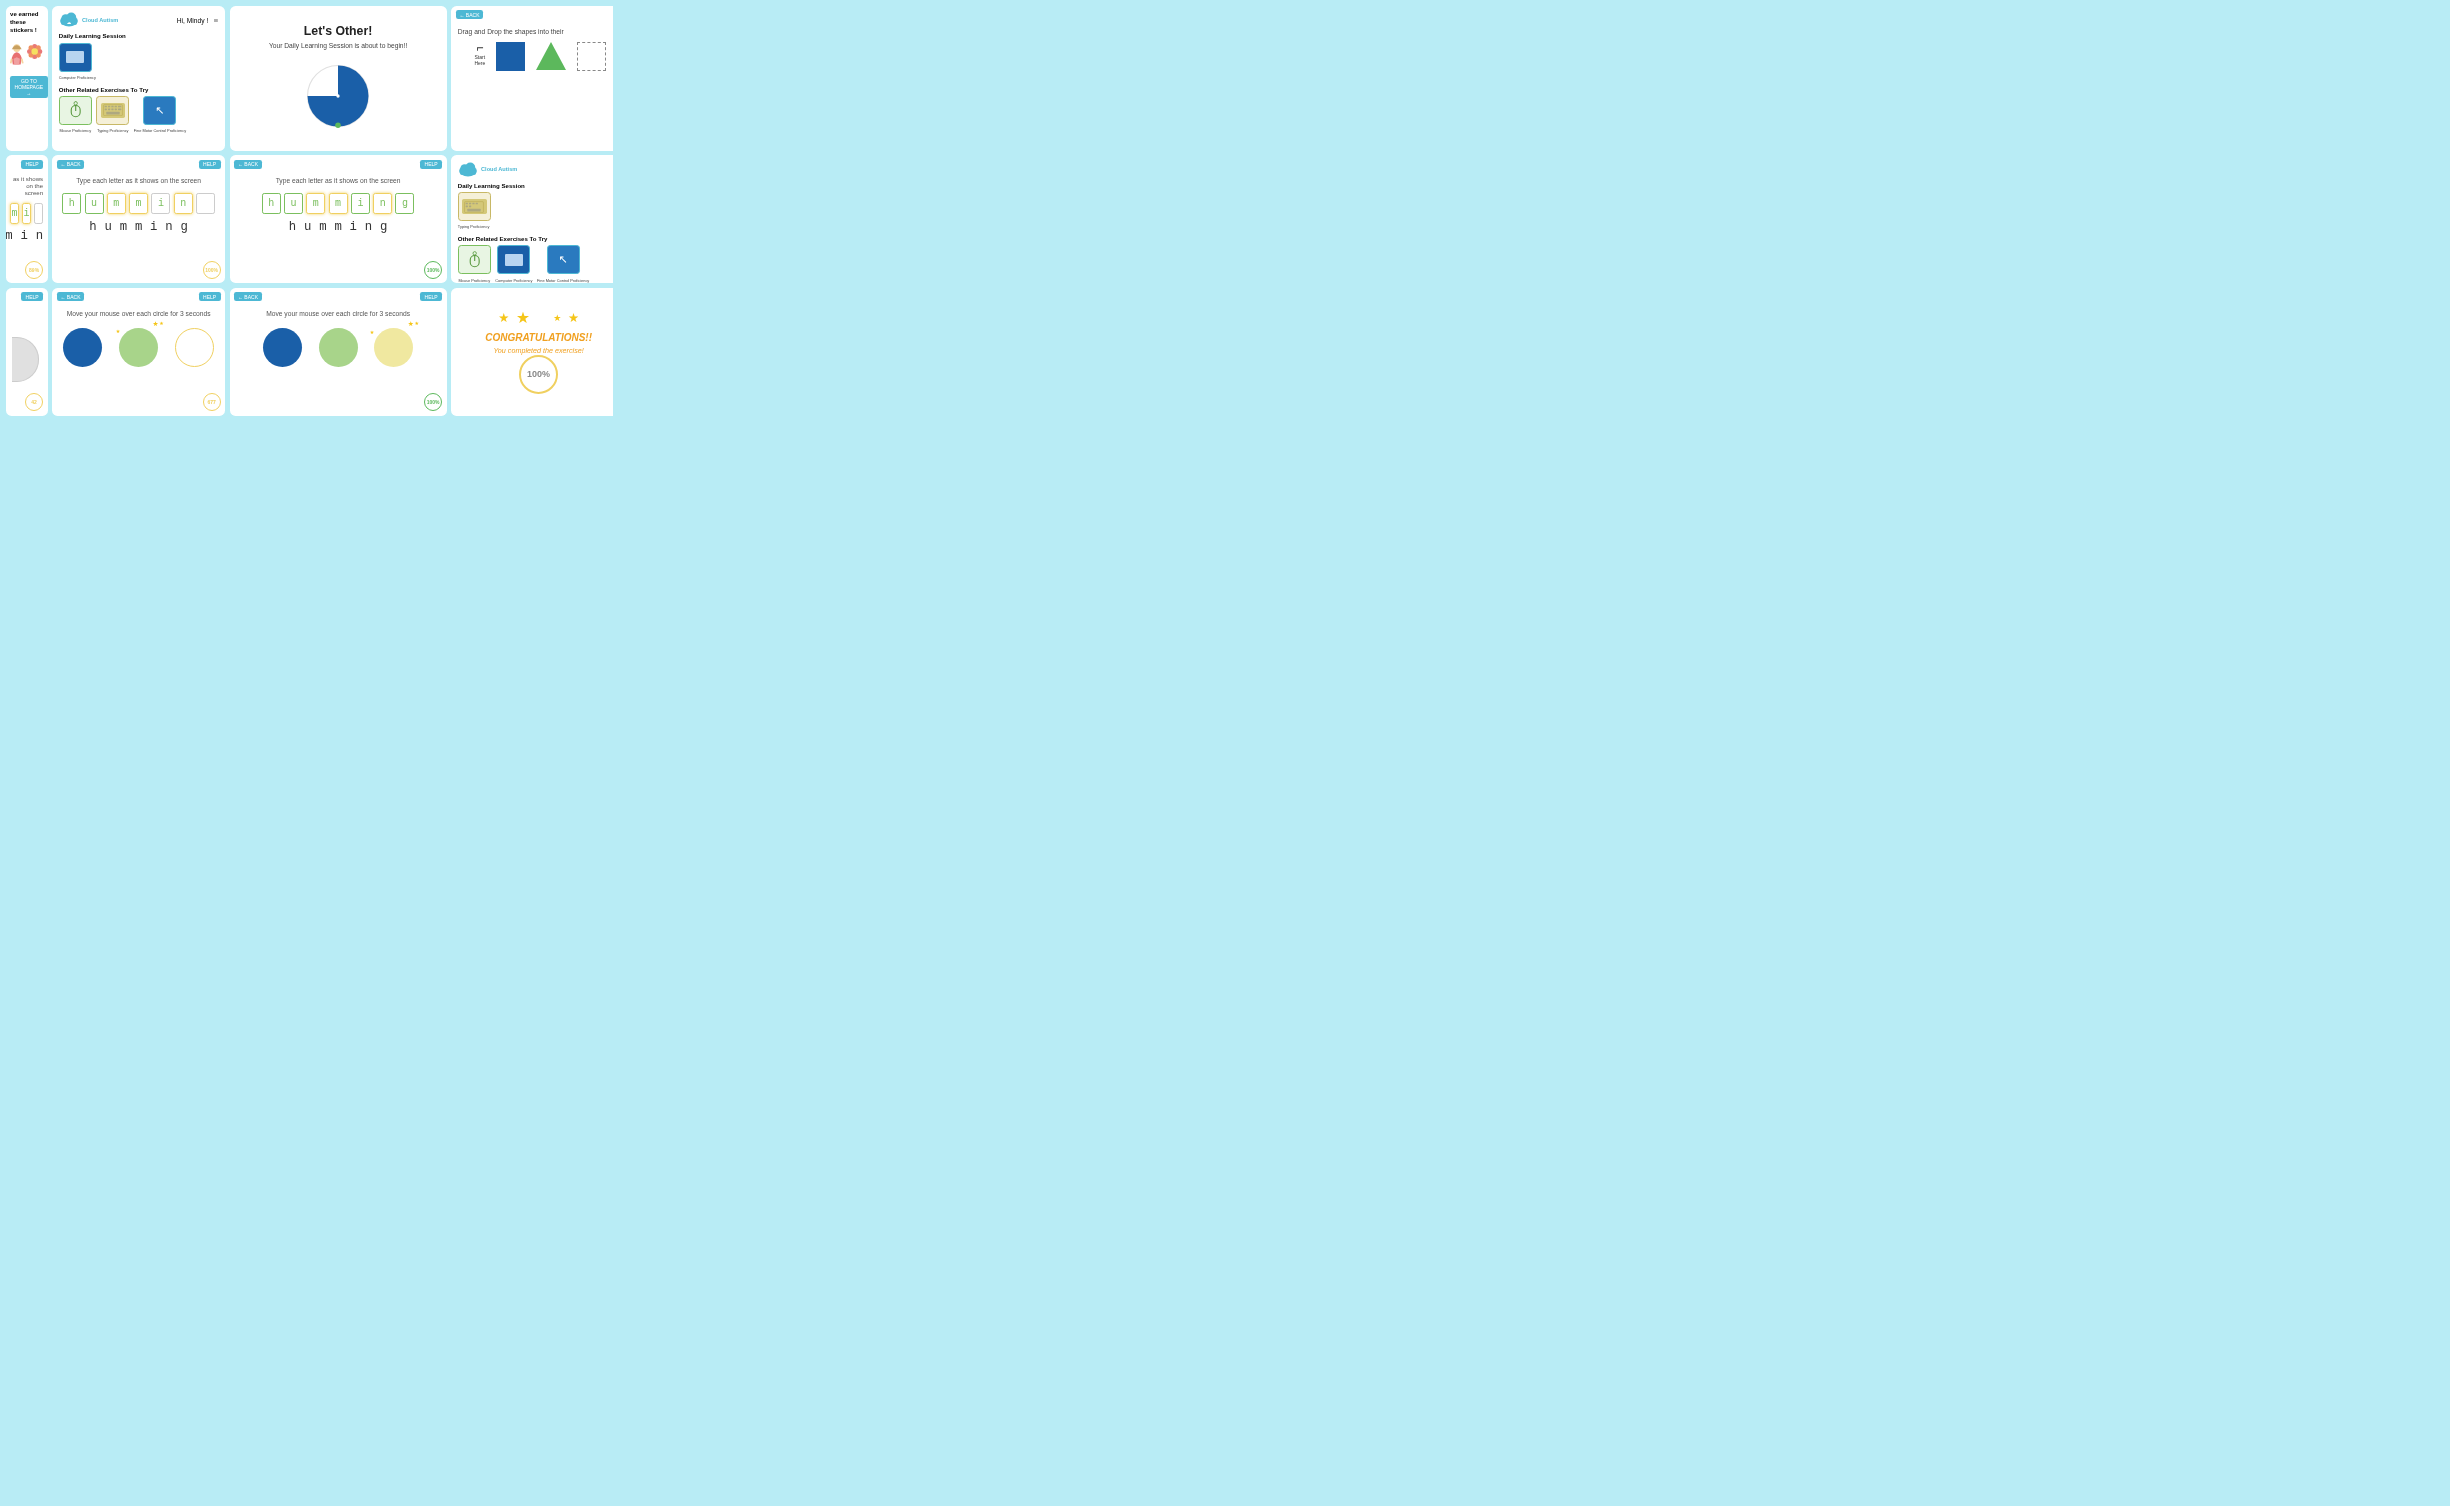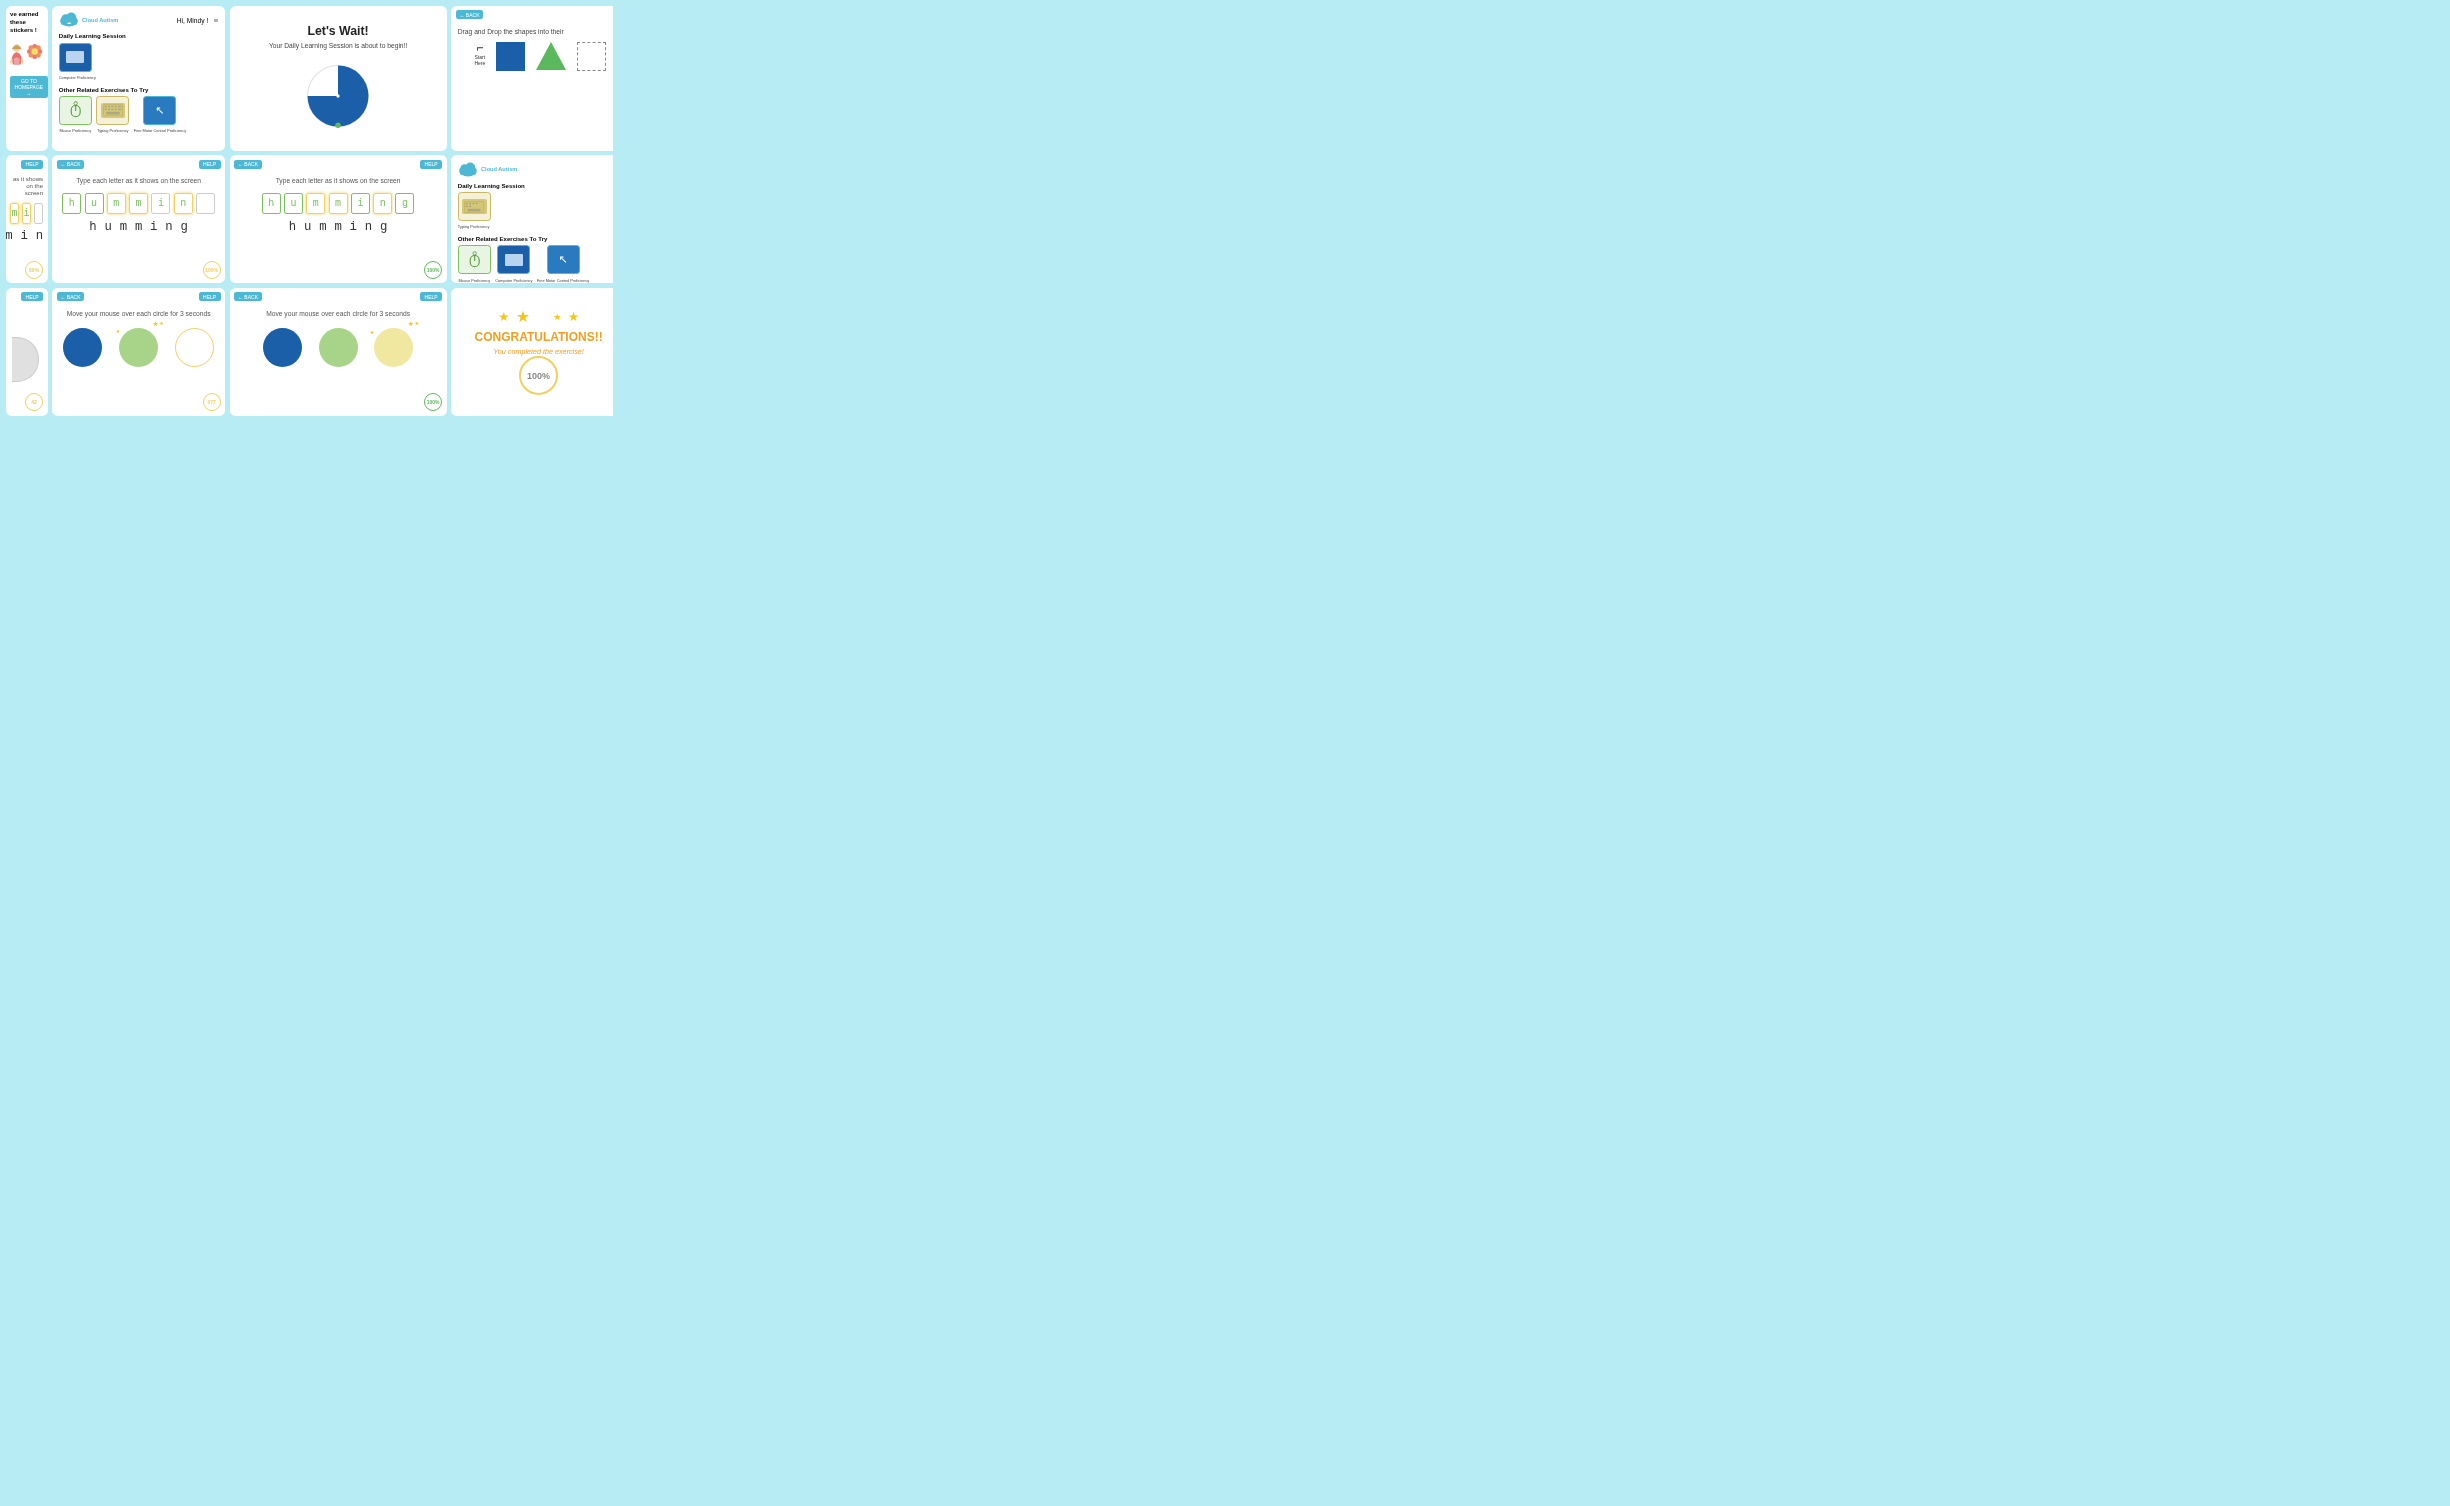--- a/index.html
+++ b/index.html
@@ -281,24 +281,25 @@
     
     .congrats-card {
       display: flex;
       flex-direction: column;
       align-items: center;
       justify-content: center;
       padding: 11px;
       background: white;
     }
     .congrats-title {
-      font-size: 12px;
+      font-size: 10px;
       font-weight: bold;
       color: #f0a020;
       margin-bottom: 3.3px;
+      font-style: italic;
     }
     .congrats-sub {
       font-size: 7.2px;
       color: #f0a020;
       font-style: italic;
     }
     .progress-circle {
       width: 39px;
       height: 39px;
       border-radius: 50%;
@@ -457,21 +458,21 @@
       <div class="related-item">
         <div class="exercise-icon-box teal-bg">
           <span class="cursor-icon">↖</span>
         </div>
         <div class="exercise-label">Fine Motor Control Proficiency</div>
       </div>
     </div>
   </div>
 
   <div class="card card-r1c3 wait-card">
-    <div class="wait-title">Let's Wait!</div>
+    <div class="wait-title">Let's Other!</div>
     <div class="wait-sub">Your Daily Learning Session is about to begin!!</div>
     <div class="pie-chart">
       <svg width="72" height="72" viewBox="0 0 130 130">
         <circle cx="65" cy="65" r="55" fill="none" stroke="#e0e0e0" stroke-width="2"></circle>
 
         <path d="M65,65 L65,10 A55,55 0 1,1 10,65 Z" fill="#1a5fa8"></path>
         <circle cx="65" cy="65" r="3" fill="white"></circle>
 
         <circle cx="65" cy="118" r="5" fill="#5cb85c"></circle>
       </svg>

